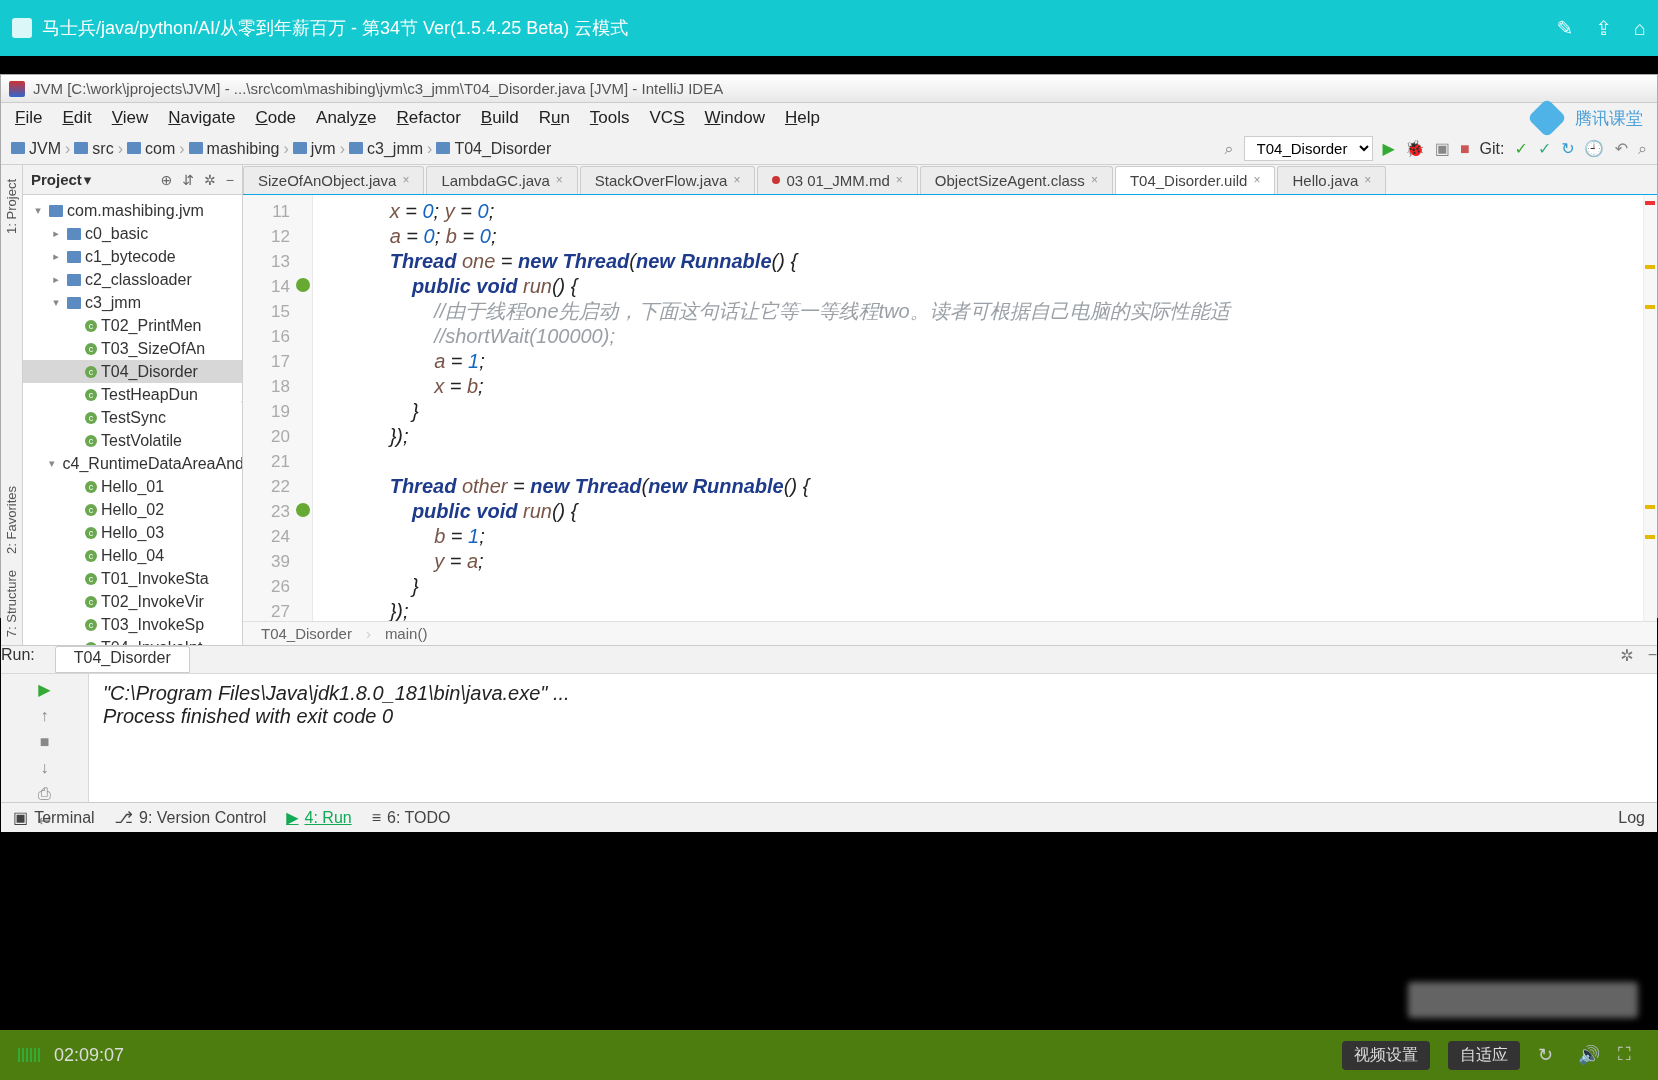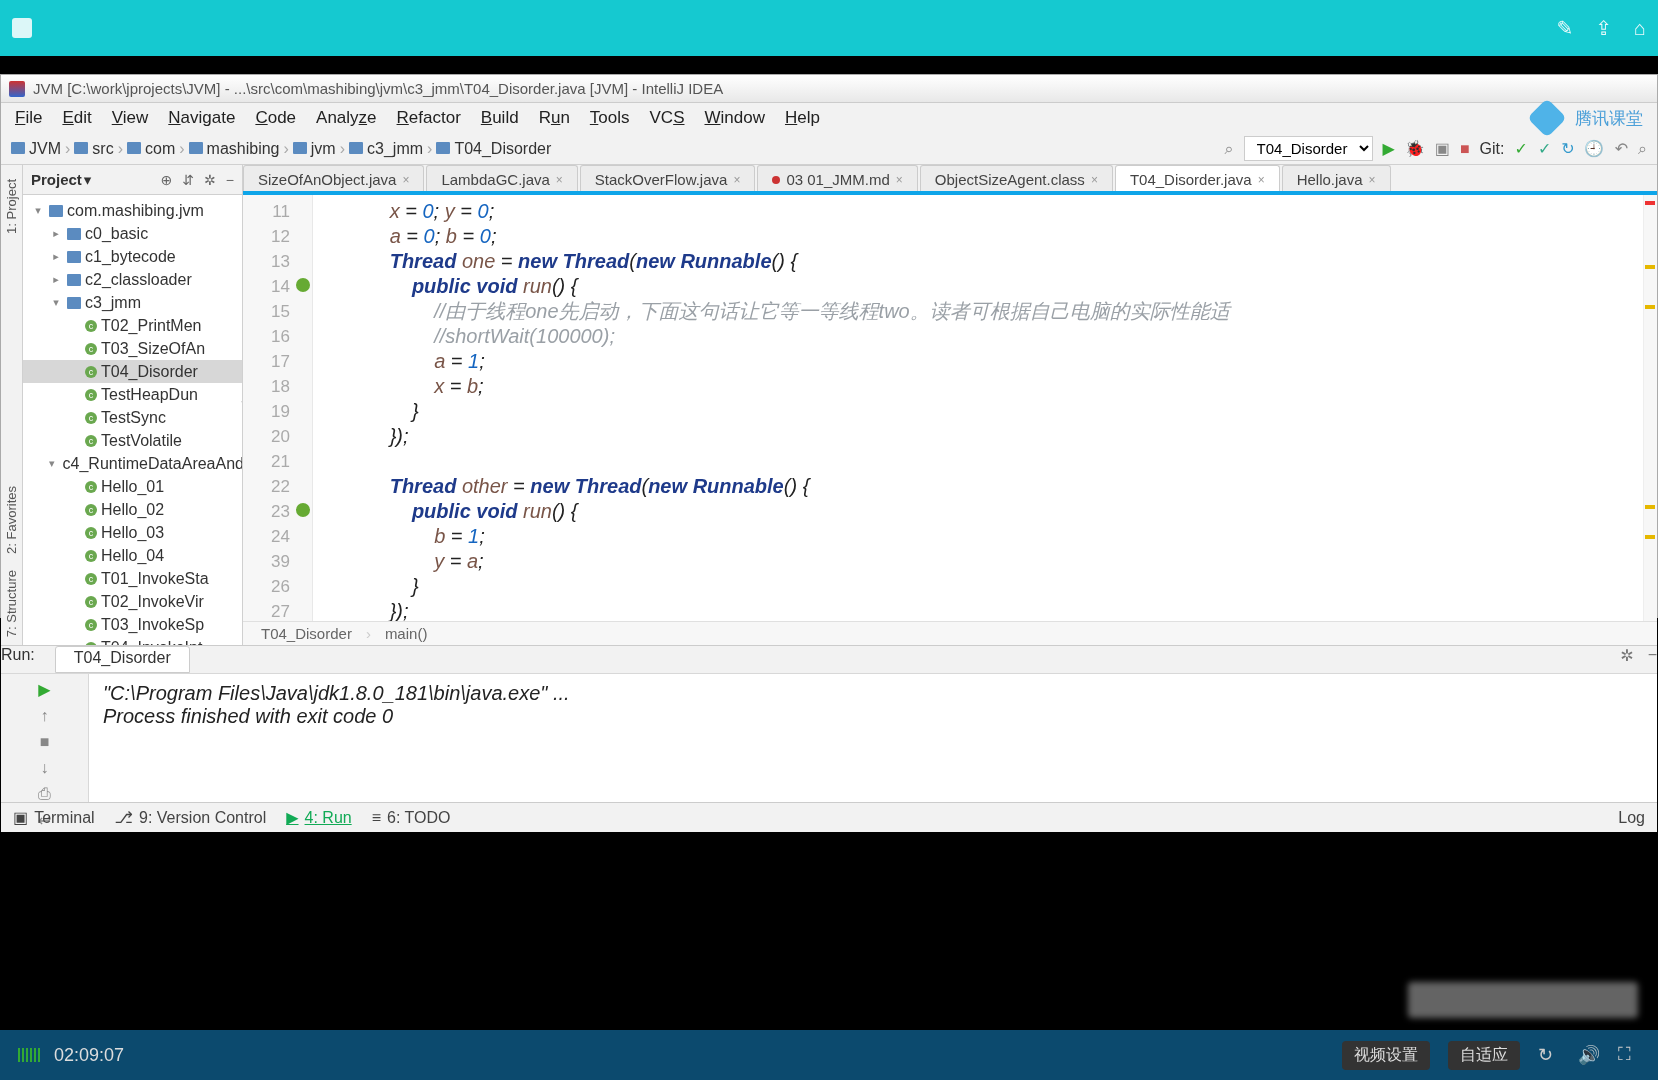--- a/index.html
+++ b/index.html
@@ -30,21 +30,21 @@
 .projhead .ttl{font-weight:600}
 .projhead .dd{margin-left:2px}
 .projhead .tools{margin-left:auto;display:flex;gap:10px;font-size:14px;color:#666}
 .tree{padding:4px 0}
 .tree .node{display:flex;align-items:center;height:23px;padding-left:8px;white-space:nowrap}
 .tree .node .arr{width:14px;text-align:center;color:#888;font-size:11px}
 .tree .node .fld{width:14px;height:12px;background:#5b8bc0;margin:0 4px;border-radius:1px}
 .tree .node .cls{width:12px;height:12px;border-radius:50%;background:#6aa84f;margin:0 4px;font-size:9px;color:#fff;text-align:center;line-height:12px}
 .tree .sel{background:#d7d7d7}
 .editor{flex:1;background:#fff;display:flex;flex-direction:column;min-width:0}
-.tabs{height:30px;background:#f2f2f2;border-bottom:4px solid #0ea5e9;display:flex;align-items:flex-start;font-size:15px;overflow:hidden}
+.tabs{height:30px;background:#f2f2f2;border-bottom:1px solid #0ea5e9;display:flex;align-items:center;font-size:15px;overflow:hidden}
 .tabs .tab{padding:5px 14px;border:1px solid #ccc;border-bottom:none;background:#ececec;margin-right:2px;border-radius:3px 3px 0 0;color:#444;display:flex;align-items:center;gap:6px;white-space:nowrap}
 .tabs .tab.active{background:#fff;font-weight:500}
 .tabs .tab .x{color:#999;font-size:12px}
 .tabs .tab .dot{width:8px;height:8px;border-radius:50%;background:#c33}
 .codearea{flex:1;display:flex;font-family:Consolas,"Courier New",monospace;font-size:20px;line-height:25px;overflow:hidden;position:relative}
 .gut{width:70px;background:#f7f7f7;border-right:1px solid #e8e8e8;text-align:right;color:#aaa;padding:4px 22px 4px 4px;font-size:17px;position:relative}
 .gut .ln{height:25px}
 .gut .mark{position:absolute;right:2px;width:14px;height:14px;background:#6a3;border-radius:50%;font-size:10px}
 .code{flex:1;padding:4px 0 4px 10px;color:#222;white-space:pre;overflow:hidden;position:relative;font-style:italic}
 .code .kw{color:#1e3a8a;font-weight:700}
@@ -58,38 +58,39 @@
 .runbody{display:flex;height:128px}
 .runside{width:88px;background:#f2f2f2;border-right:1px solid #d8d8d8;display:flex;flex-direction:column;align-items:center;padding:6px 0;gap:8px}
 .runside .rbtn{width:26px;height:26px;display:flex;align-items:center;justify-content:center;color:#4a4;font-size:16px}
 .console{flex:1;padding:8px 14px;font-family:Consolas,monospace;font-size:20px;color:#222;font-style:italic}
 .console .red{color:#c23}
 .console .blue{color:#26c}
 .bottombar{height:30px;background:#f2f2f2;border-top:1px solid #ccc;display:flex;align-items:center;padding:0 12px;font-size:16px;color:#444;gap:20px}
 .bottombar .item{display:flex;align-items:center;gap:6px;cursor:pointer}
 .bottombar .item.active{color:#1a5;text-decoration:underline}
 .bottombar .rlog{margin-left:auto}
-.videobar{position:absolute;left:0;right:0;bottom:0;height:50px;background:#0c4a6e;display:flex;align-items:center;padding:0 18px;color:#ddd;font-size:18px}
+.videobar{position:absolute;left:0;right:0;bottom:0;height:50px;background:#4d7c0f;display:flex;align-items:center;padding:0 18px;color:#ddd;font-size:18px}
 .videobar .prog{width:22px;height:14px;background:repeating-linear-gradient(90deg,#3a3 0 2px,transparent 2px 4px);margin-right:14px}
 .videobar .rbtns{margin-left:auto;display:flex;align-items:center;gap:18px}
 .videobar .pill{background:#333;padding:4px 12px;border-radius:4px;font-size:16px}
 .videobar .ic{width:22px;height:22px;display:inline-block}
 .errstrip{position:absolute;right:0;top:0;width:14px;height:100%;background:#f7f7f7;border-left:1px solid #eee}
 .errstrip .e{position:absolute;right:2px;width:10px;height:4px;background:#e6b800}
 .splitter{position:absolute;left:218px;top:230px;width:26px;height:16px;z-index:4}
 .splitter::before,.splitter::after{content:"";position:absolute;top:4px;width:10px;height:1px;background:#888}
 .splitter::before{left:0;transform:rotate(-30deg)}
 .splitter::after{right:0;transform:rotate(30deg)}
 .blurbox{position:absolute;right:20px;bottom:62px;width:230px;height:36px;background:rgba(200,200,200,.5);filter:blur(3px);border-radius:4px}
 </style>
 </head>
 <body>
 
 <div class="titlebar">
   <span class="ticon"></span>
+  <span>马士兵/java/python/AI/从零到年薪百万 - 第34节  Ver(1.5.4.25 Beta)  云模式</span>
   <div class="actions">
     <span>✎</span>
     <span>⇪</span>
     <span>⌂</span>
   </div>
 </div>
 <div class="blackband"></div>
 
 <div class="ide">
   <div class="ide-title">
@@ -277,21 +278,21 @@
           <div class="tab">
             <span class="dot"></span>
             <span>03 01_JMM.md</span>
             <span class="x">×</span>
           </div>
           <div class="tab">
             <span>ObjectSizeAgent.class</span>
             <span class="x">×</span>
           </div>
           <div class="tab active">
-            <span>T04_Disorder.java</span>
+            <span>T04_Disorder.uild</span>
             <span class="x">×</span>
           </div>
           <div class="tab">
             <span>Hello.java</span>
             <span class="x">×</span>
           </div>
         </div>
       <div class="codearea">
         <div class="gut" id="gut">
             <div class="ln">11</div>

